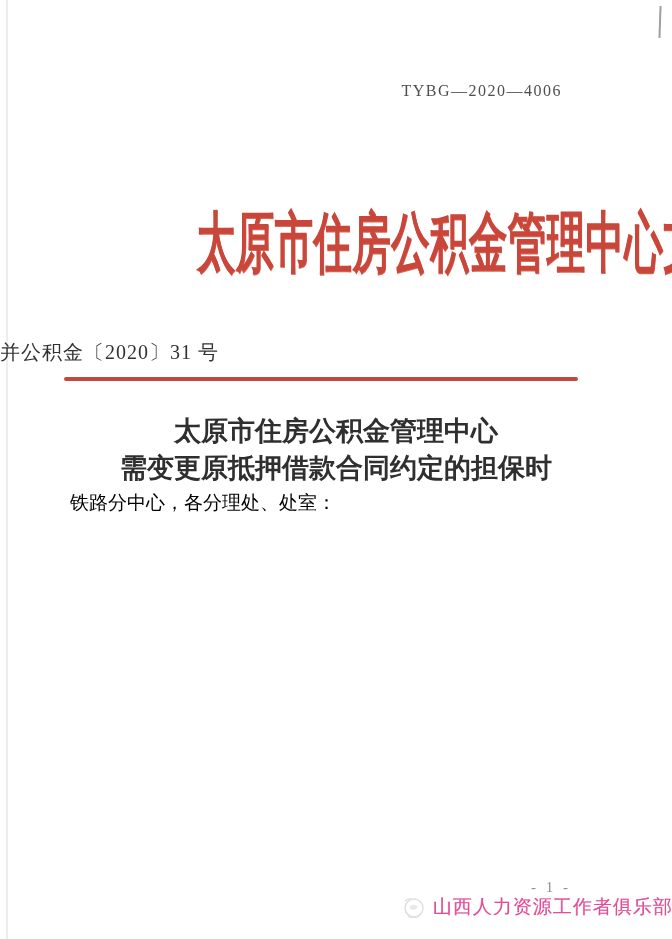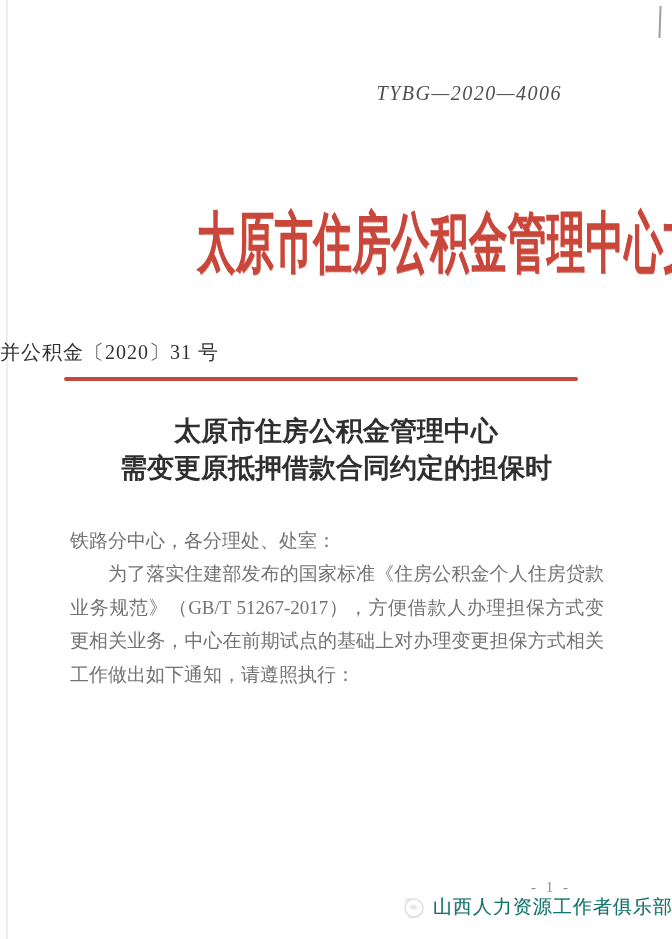--- a/index.html
+++ b/index.html
@@ -26,25 +26,24 @@
     position: absolute;
     left: 659px; top: 6px;
     width: 2px; height: 32px;
     background: #9f9f9f;
     transform: rotate(2deg);
   }
   .doc-code {
     position: absolute;
     top: 82px;
     right: 110px;
-    font-size: 20px;
+    font-size: 16px;
     color: #4e4e4e;
     letter-spacing: 1.5px;
     white-space: nowrap;
-    font-style: italic;
   }
   .banner {
     position: absolute;
     top: 198px;
     left: 0;
     width: 672px;
     text-align: center;
     white-space: nowrap;
   }
   .banner-inner {
@@ -81,26 +80,26 @@
     left: 0;
     width: 672px;
     text-align: center;
     font-size: 27px;
     font-weight: bold;
     color: #2f2f2f;
     line-height: 37px;
   }
   .body-text {
     position: absolute;
-    top: 524px;
+    top: 486px;
     left: 70px;
     width: 534px;
     font-size: 19px;
     line-height: 33.4px;
-    color: #737373;
+    color: #000000;
     text-align: justify;
     text-justify: inter-ideograph;
   }
   .body-text p {
     margin: 0;
     text-indent: 2em;
   }
   .body-text p.salutation {
     text-indent: 0;
   }
@@ -123,21 +122,21 @@
     white-space: nowrap;
   }
   .wm-icon {
     width: 30px;
     height: 30px;
     flex: 0 0 auto;
     opacity: 0.8;
   }
   .wm-label {
     font-size: 19px;
-    color: #0f766e;
+    color: #ec4899;
     letter-spacing: 1px;
     text-shadow: 1px 1px 0 #ffffff, -0.5px -0.5px 0 #bdbdbd;
     font-family: "Liberation Sans", "DejaVu Sans", sans-serif;
   }
 </style>
 </head>
 <body>
 
 <div class="page">
 
@@ -154,21 +153,20 @@
 
   <div class="red-rule"></div>
 
   <div class="notice-title">
     <div>太原市住房公积金管理中心</div>
     <div>需变更原抵押借款合同约定的担保时</div>
   </div>
 
   <div class="body-text">
     <p class="salutation">铁路分中心，各分理处、处室：</p>
-    <p>为了落实住建部发布的国家标准《住房公积金个人住房贷款业务规范》（GB/T 51267-2017），方便借款人办理担保方式变更相关业务，中心在前期试点的基础上对办理变更担保方式相关工作做出如下通知，请遵照执行：</p>
   </div>
 
   <div class="page-number">- 1 -</div>
 
   <div class="watermark">
     <svg class="wm-icon" viewBox="0 0 30 30">
       <circle cx="16" cy="16" r="9" fill="none" stroke="#d8d8d8" stroke-width="1.5"></circle>
       <path d="M7 9 Q11 5 15 8" fill="none" stroke="#dcdcdc" stroke-width="1.5"></path>
       <path d="M10 24 Q15 27 21 24" fill="none" stroke="#dcdcdc" stroke-width="1.5"></path>
       <path d="M12 14 Q16 11 20 15 Q17 19 12 17 Z" fill="#e3e3e3"></path>

